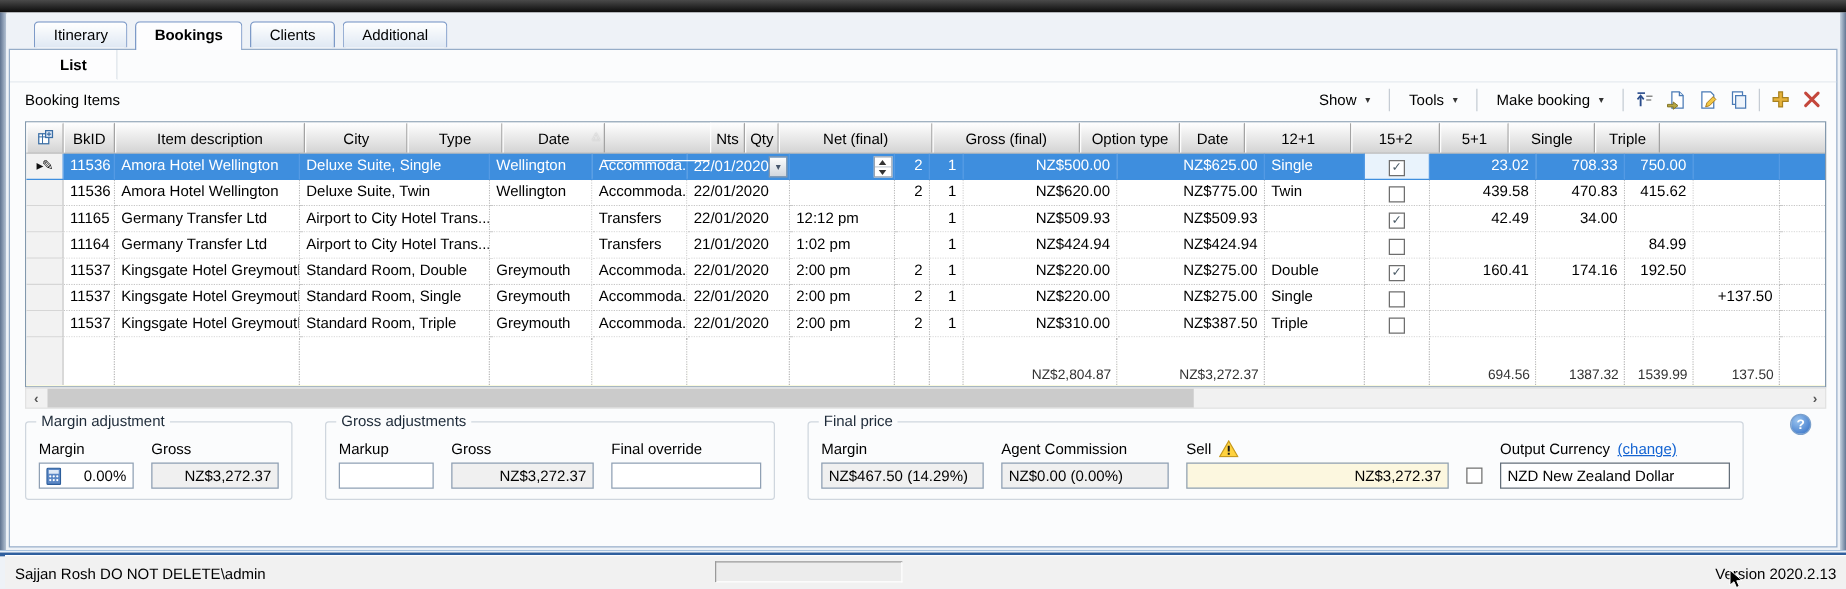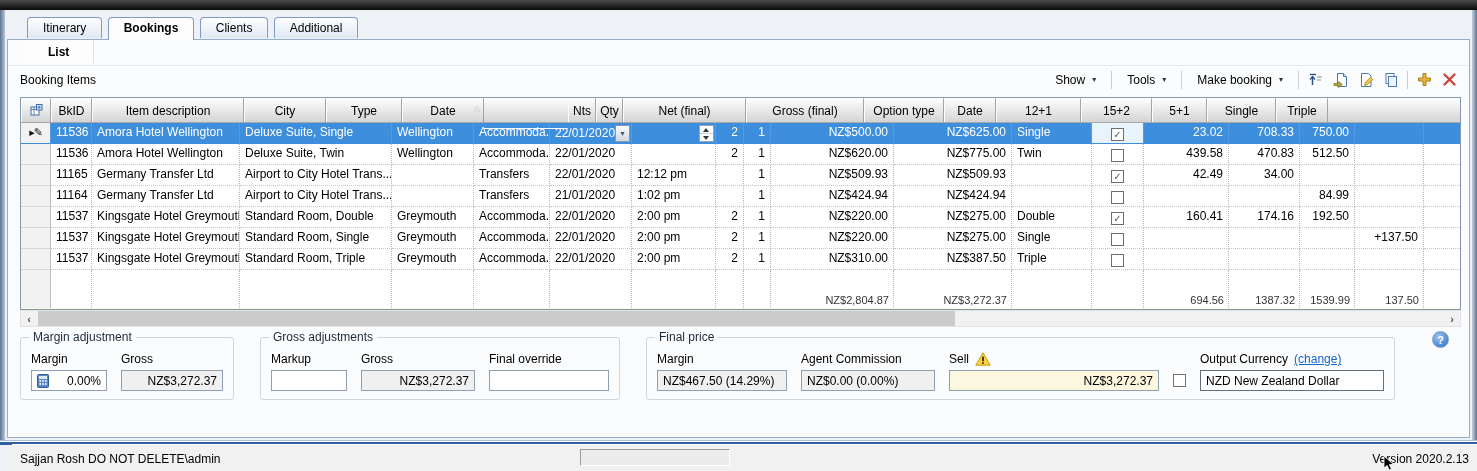--- a/index.html
+++ b/index.html
@@ -71,21 +71,21 @@
   .ibox.right{justify-content:flex-end;}
   .ibox.gray{background:#f0f0f0;}
   .ibox.sell{background:#fcf7df;}
   .ibox.currency{border:1px solid #646f7a;background:#fff;}
   .ibox.marginpct{justify-content:space-between;}
   .cb-standalone{width:13px;height:13px;border:1px solid #707070;background:#fff;margin-top:22px;box-sizing:border-box;}
   .link{color:#1464d2;text-decoration:underline;cursor:pointer;}
   .help{position:absolute;right:20px;top:4px;width:17px;height:17px;border-radius:50%;background:radial-gradient(circle at 35% 30%,#9ac4ef,#2f6cc4);color:#fff;font-weight:bold;font-size:11px;display:flex;align-items:center;justify-content:center;border:1px solid #7aa0cc;box-sizing:border-box;}
   
   .bluerule{position:absolute;left:0;right:0;bottom:26px;height:5px;background:linear-gradient(#a8c2de 0,#a8c2de 1px,#ffffff 1px,#ffffff 2px,#46limit 0);background:#fff;border-top:1px solid #a8c2de;border-bottom:3px solid #2f5f9e;box-sizing:border-box;}
-  .statusbar{position:absolute;left:12px;right:0;bottom:0;height:26px;background:#f1f1f1;border-top:1px solid #ffffff;margin-top:20px;}
+  .statusbar{position:absolute;left:4px;right:0;bottom:0;height:26px;background:#f1f1f1;border-top:1px solid #ffffff;margin-top:20px;}
   .status-user{position:absolute;left:8px;top:7px;font-size:12px;}
   .status-panel{position:absolute;left:568px;top:4px;width:150px;height:17px;background:#ececec;border-top:1px solid #9a9a9a;border-left:1px solid #9a9a9a;border-bottom:1px solid #fff;border-right:1px solid #fff;box-sizing:border-box;}
   .version{position:absolute;right:8px;top:7px;font-size:12px;}
   .cursor{position:absolute;left:1383px;top:456px;z-index:9;}
 </style>
 </head>
 <body>
 
 <div class="window">
   <div class="titlebar"></div>
@@ -270,21 +270,21 @@
                 <div class="gcell a-left" style="width: 82px;">22/01/2020</div>
                 <div class="gcell a-left" style="width: 84px;"></div>
                 <div class="gcell a-right" style="width: 28px;">2</div>
                 <div class="gcell a-right" style="width: 27px;">1</div>
                 <div class="gcell a-right" style="width: 123px;">NZ$620.00</div>
                 <div class="gcell a-right" style="width: 118px;">NZ$775.00</div>
                 <div class="gcell a-left" style="width: 80px;">Twin</div>
                 <div class="gcell a-center" style="width: 52px;"><span class="cbx"></span></div>
                 <div class="gcell a-right" style="width: 85px;">439.58</div>
                 <div class="gcell a-right" style="width: 71px;">470.83</div>
-                <div class="gcell a-right" style="width: 55px;">512.50</div>
+                <div class="gcell a-right" style="width: 55px;">415.62</div>
                 <div class="gcell a-right" style="width: 69px;"></div>
                 <div class="gcell a-right" style="width: 52px;"></div>
               </div>
               <div class="grow">
                 <div class="gcell a-center ind" style="width: 30px;"></div>
                 <div class="gcell a-center" style="width: 41px;">11165</div>
                 <div class="gcell a-left" style="width: 148px;">Germany Transfer Ltd</div>
                 <div class="gcell a-left" style="width: 152px;">Airport to City Hotel Trans...</div>
                 <div class="gcell a-left" style="width: 82px;"></div>
                 <div class="gcell a-left" style="width: 76px;">Transfers</div>

